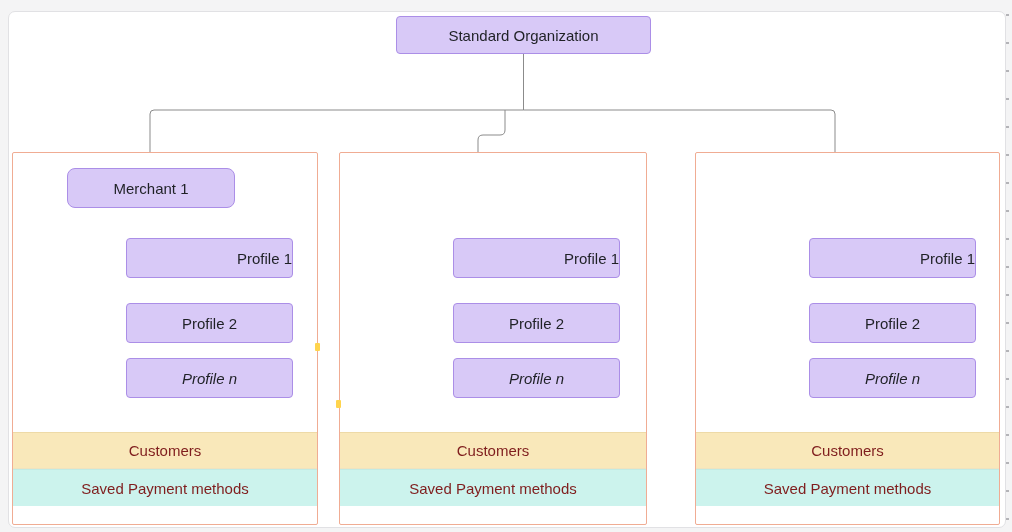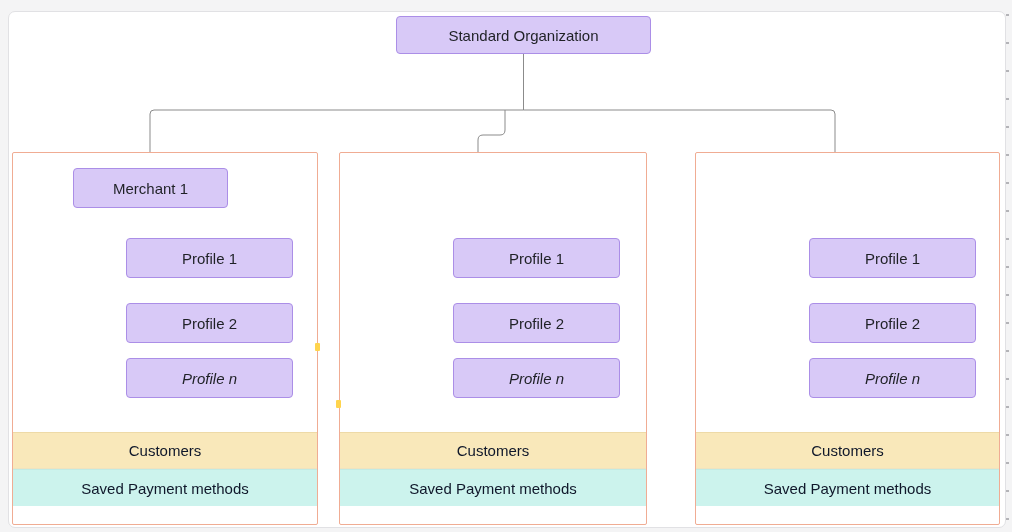--- a/index.html
+++ b/index.html
@@ -51,35 +51,35 @@
     top: 152px;
     height: 373px;
     background: #ffffff;
     border: 1.5px solid #f0ac93;
     border-radius: 2px;
   }
   .group-1 { left: 12px;  width: 306px; }
   .group-2 { left: 339px; width: 308px; }
   .group-3 { left: 695px; width: 305px; }
 
-  .merchant-node { left: 60px; top: 15px; width: 155px; height: 40px; }
+  .merchant-node { left: 54px; top: 15px; width: 168px; height: 40px; border-radius: 8px; }
   .profile-node  { left: 113px; width: 167px; height: 40px; }
-  .profile-1 { top: 85px; }
+  .profile-1 { top: 85px; justify-content: flex-end; }
   .profile-2 { top: 150px; text-align: center; }
   .profile-n { top: 205px; font-style: italic; }
 
   .band {
     position: absolute;
     left: 0; right: 0;
     height: 37px;
     display: flex;
     align-items: center;
     justify-content: center;
     font-size: 15px;
-    color: #0f172a;
+    color: #7f1d1d;
   }
   .band-customers {
     top: 279px;
     background: #f9e8ba;
     border-top: 1px solid #eedaa7;
     border-bottom: 1px solid #efe3c0;
   }
   .band-payments {
     top: 316px;
     background: #ccf3ed;

